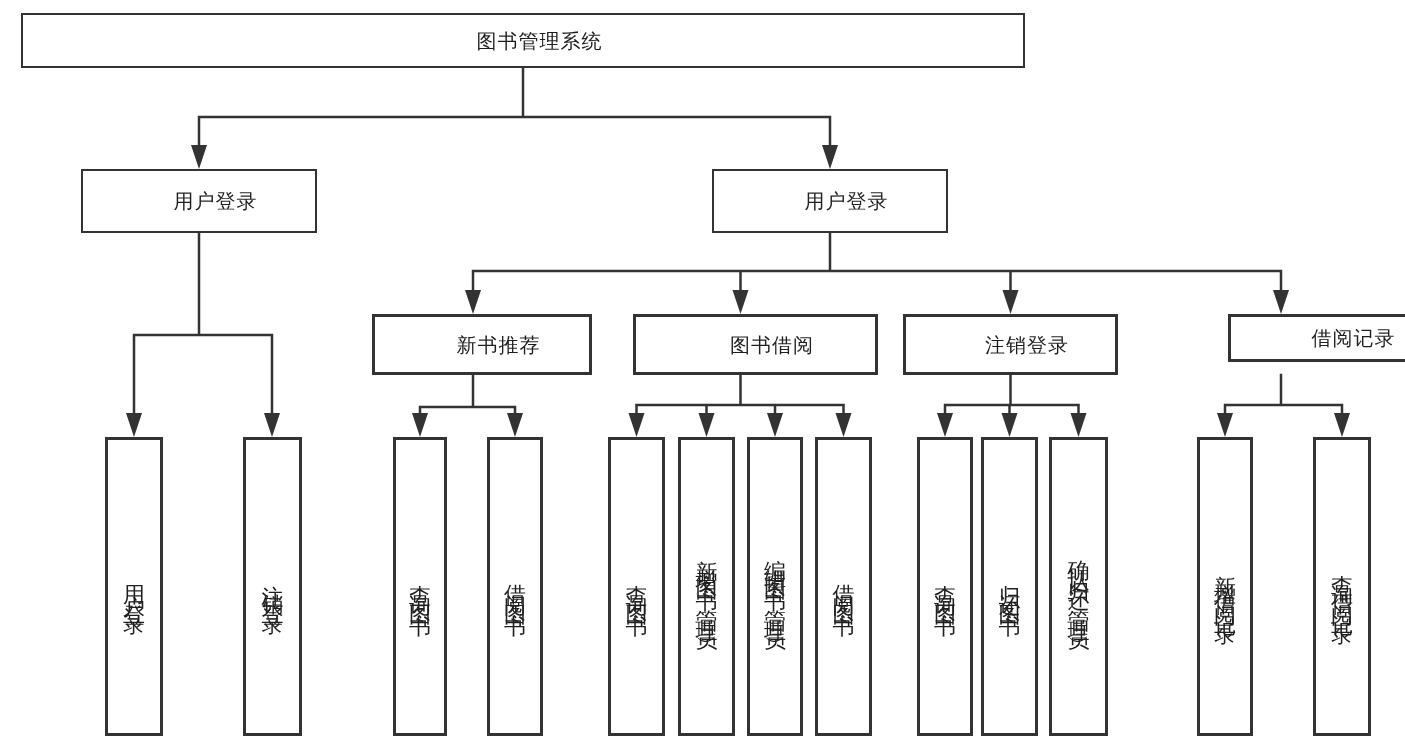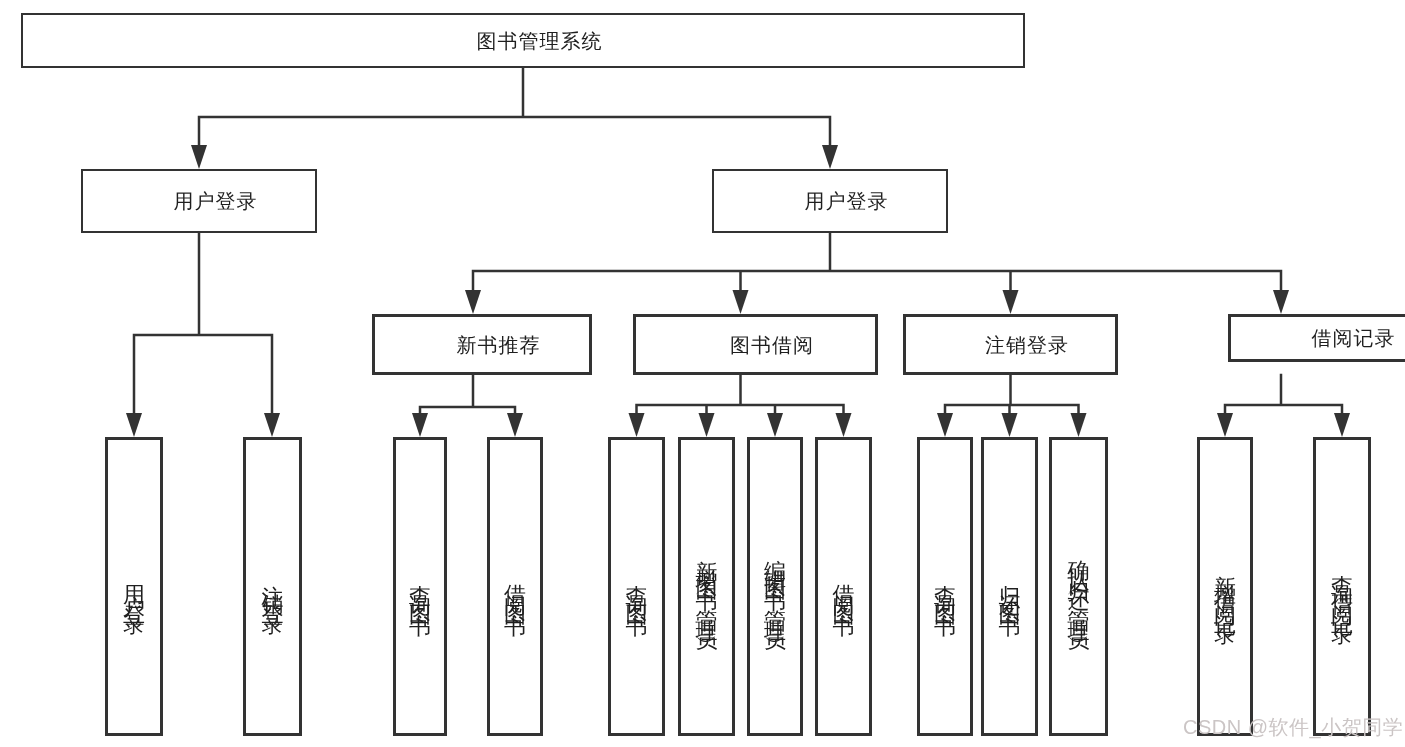--- a/index.html
+++ b/index.html
@@ -119,15 +119,14 @@
   <div class="box leaf" style="left:747px;top:437px;width:56px;height:299px">编辑图书（管理员）</div>
   <div class="box leaf" style="left:815px;top:437px;width:57px;height:299px">借阅图书</div>
 
   <div class="box leaf" style="left:917px;top:437px;width:56px;height:299px">查询图书</div>
   <div class="box leaf" style="left:981px;top:437px;width:57px;height:299px">归还图书</div>
   <div class="box leaf" style="left:1049px;top:437px;width:59px;height:299px">确认归还（管理员）</div>
 
   <div class="box leaf" style="left:1197px;top:437px;width:56px;height:299px">新增借阅记录</div>
   <div class="box leaf" style="left:1313px;top:437px;width:58px;height:299px">查询借阅记录</div>
 
-  <div class="watermark">CSDN @软件_小贺同学</div>
 
 </div>
 
 </body></html>

